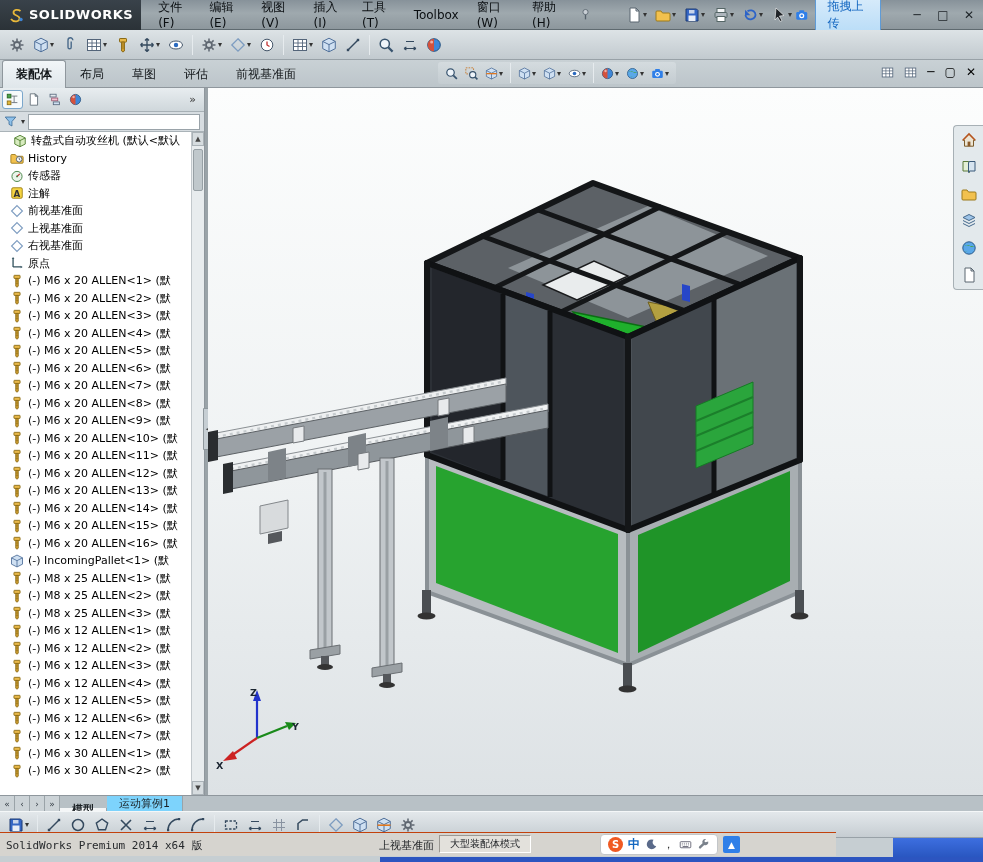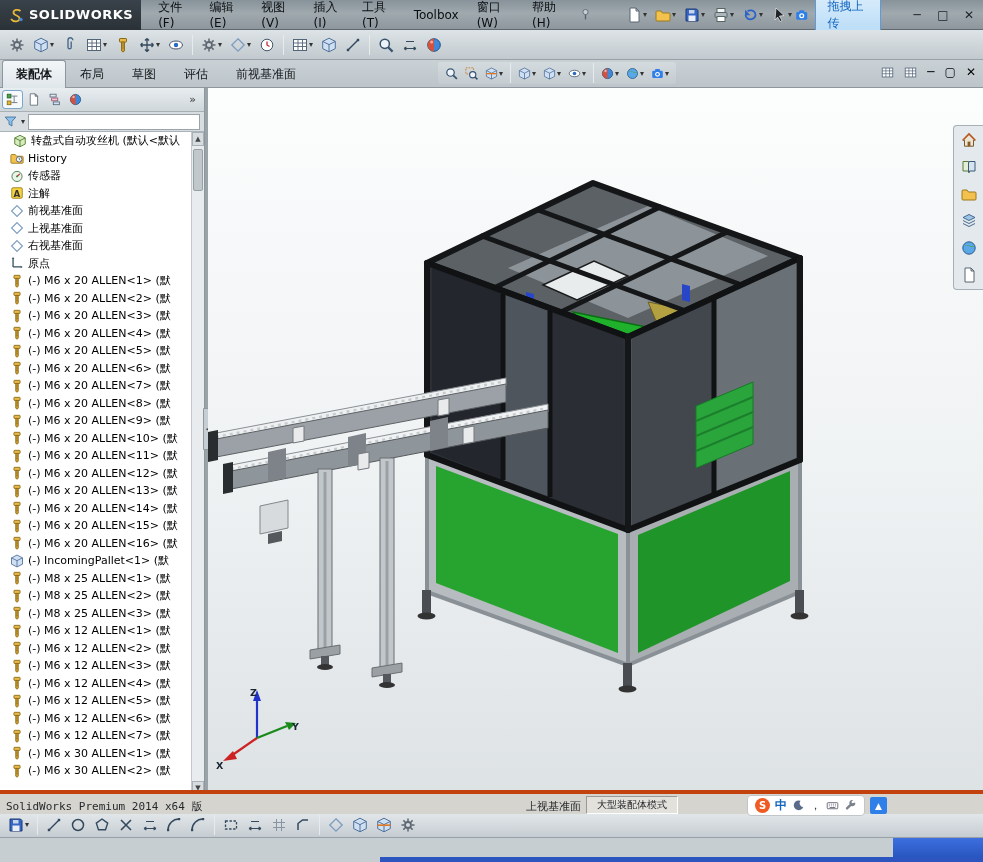--- a/index.html
+++ b/index.html
@@ -82,22 +82,22 @@
   .navbtn { width:15px; display:grid; place-items:center; font-size:9px; color:#39424a; background:#ccd3d7; border-right:1px solid #9aa3a8; }
   .sheettab { padding:0 12px; display:flex; align-items:center; font-size:11px; color:#1a2024; background:#7dd3fc; border-right:1px solid #9aa3a8; }
   .sheettab.active { background:#f4f6f7; font-weight:bold;margin-top:12px; }
 
   
   #sketchbar { position:absolute; left:0; top:811px; width:983px; height:27px;
     background:linear-gradient(180deg,#e3e8eb,#c6cdd2); border-top:1px solid #f4f7f8; border-bottom:1px solid #98a1a7;
     display:flex; align-items:center; padding:0 5px; gap:2px; }
 
   
-  #statusbar { position:absolute; left:0; top:790px; width:983px; height:24px; background:#d6d4cf;
-    border-top:4px solid #c2410c; font-size:11px; color:#26292c; }
+  #statusbar { position:absolute; left:0; top:832px; width:836px; height:24px; background:#d6d4cf;
+    border-top:1px solid #c2410c; font-size:11px; color:#26292c; }
   #status-product { position:absolute; left:6px; top:5px; font-family:"DejaVu Sans Mono","Liberation Mono",monospace; font-size:11px; }
   #status-state { position:absolute; right:402px; top:5px; }
   #status-mode { position:absolute; right:305px; top:2px; width:92px; height:18px; background:#e3e1dc;
     border:1px solid #9b9893; border-right-color:#fff; border-bottom-color:#fff; display:grid; place-items:center; font-size:10px;margin-left:32px; }
   #sogou { position:absolute; right:118px; top:1px; height:21px; background:#ffffff; border:1px solid #c3c6c9;
     border-radius:4px; display:flex; align-items:center; gap:5px; padding:0 7px; }
   #sogou .slogo { width:15px; height:15px; border-radius:50%; background:#f05a23; color:#fff; font-weight:bold;
     font-size:10px; display:grid; place-items:center; }
   #sogou .zh { color:#1266c0; font-weight:bold; font-size:12px; }
   #sogou .punct { font-size:11px; color:#333; }

